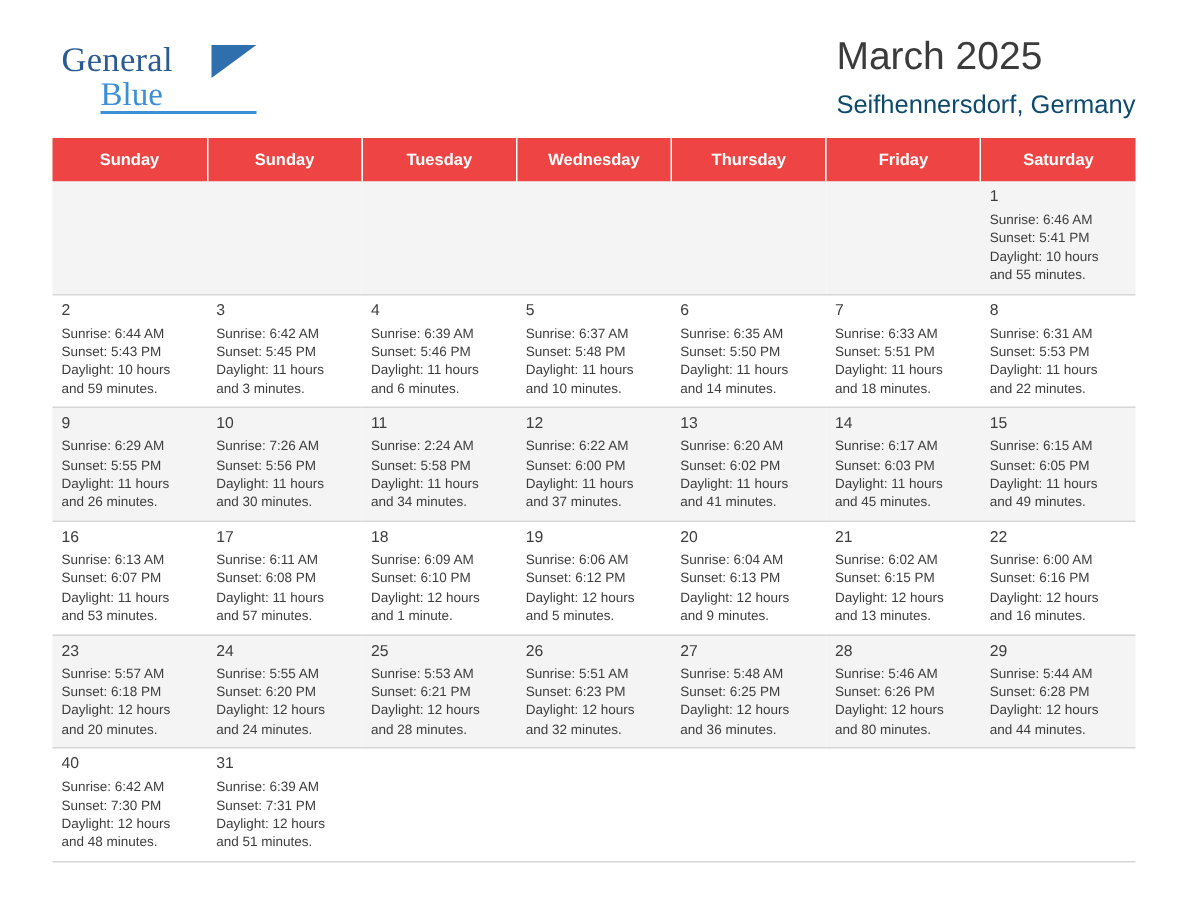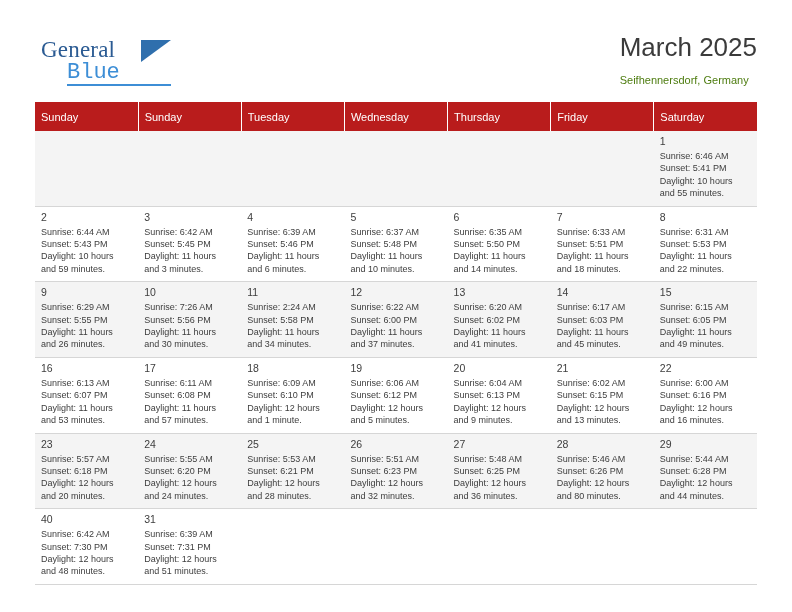--- a/index.html
+++ b/index.html
@@ -12,21 +12,21 @@
     background: #ffffff;
     font-family: "Liberation Sans", sans-serif;
     color: #333333;
     overflow: hidden;
   }
   .page {
     position: relative;
     width: 792px;
     height: 612px;
     box-sizing: border-box;
-    padding: 22px 35px 0 35px;
+    padding: 12px 35px 0 35px;
   }
   
   .header {
     position: relative;
     height: 74px;
   }
   .logo {
     position: absolute;
     left: 6px;
     top: 16px;
@@ -37,21 +37,21 @@
     font-size: 23px;
     color: #2b5b93;
     letter-spacing: .2px;
     line-height: 24px;
     font-family: "Liberation Serif", serif;
   }
   .logo-blue {
     font-size: 22px;
     color: #3d8ed6;
     line-height: 22px;
-    font-family: Liberation Mono, monospace;
+    font-family: Liberation Serif, serif;
     margin-left: 26px;
     display: block;
   }
   .logo-flag {
     position: absolute;
     left: 100px;
     top: 2px;
     width: 0;
     height: 0;
     border-left: 30px solid #2f6fad;
@@ -70,38 +70,38 @@
     right: 0;
     top: 8px;
   }
   .month-title {
     font-size: 26px;
     color: #3b3b3b;
     line-height: 34px;
     font-weight: normal;
   }
   .location {
-    font-size: 11px;
-    color: #4d7c0f;
+    font-size: 17px;
+    color: #0c4a6e;
     line-height: 22px;
     margin-top: 5px;
   }
   
   table.calendar {
     border-collapse: collapse;
     width: 722px;
     table-layout: fixed;
     margin-top: 6px;
   }
   table.calendar th {
-    background: #b91c1c;
+    background: #ef4444;
     color: #ffffff;
     font-size: 11px;
-    font-weight: normal;
-    text-align: left;
+    font-weight: bold;
+    text-align: center;
     padding: 5px 6px 5px 6px;
     height: 19px;
     border-right: 1px solid #ffffff;
   }
   table.calendar th:last-child {
     border-right: none;
     margin-left: 32px;
   }
   table.calendar td {
     vertical-align: top;

